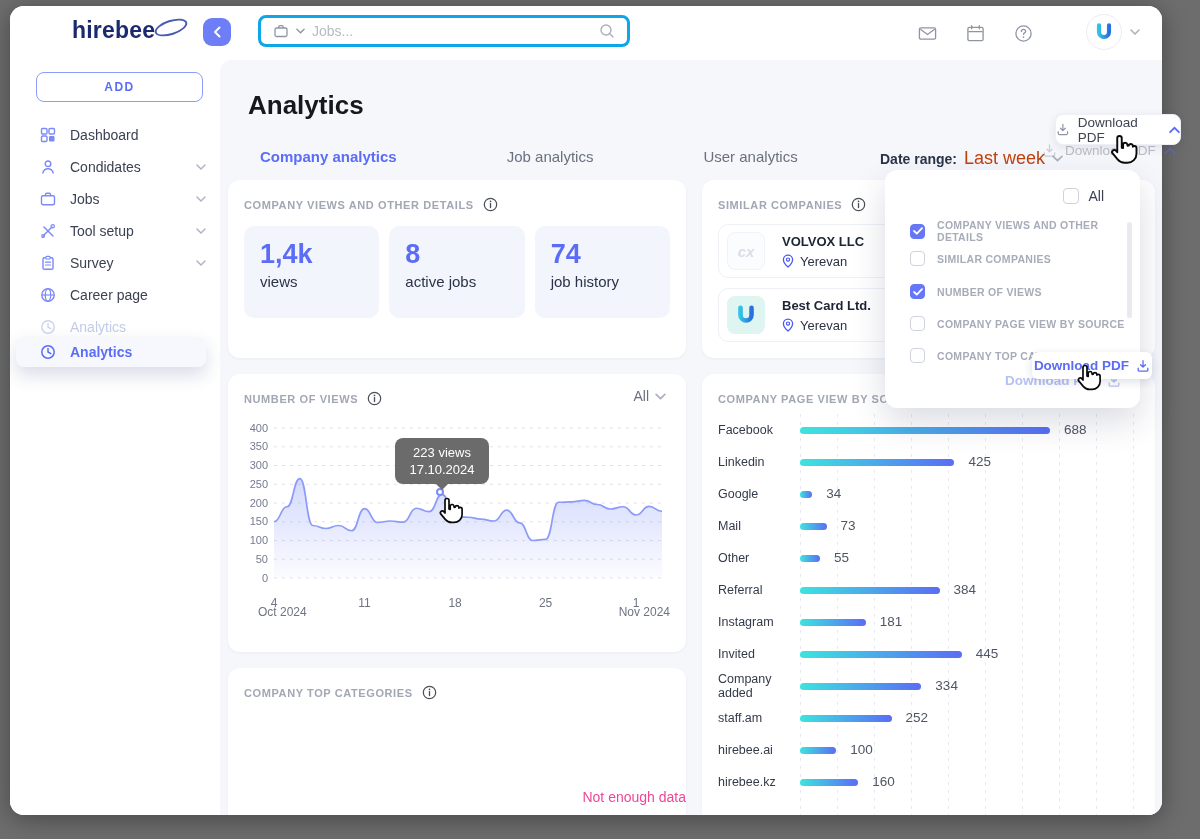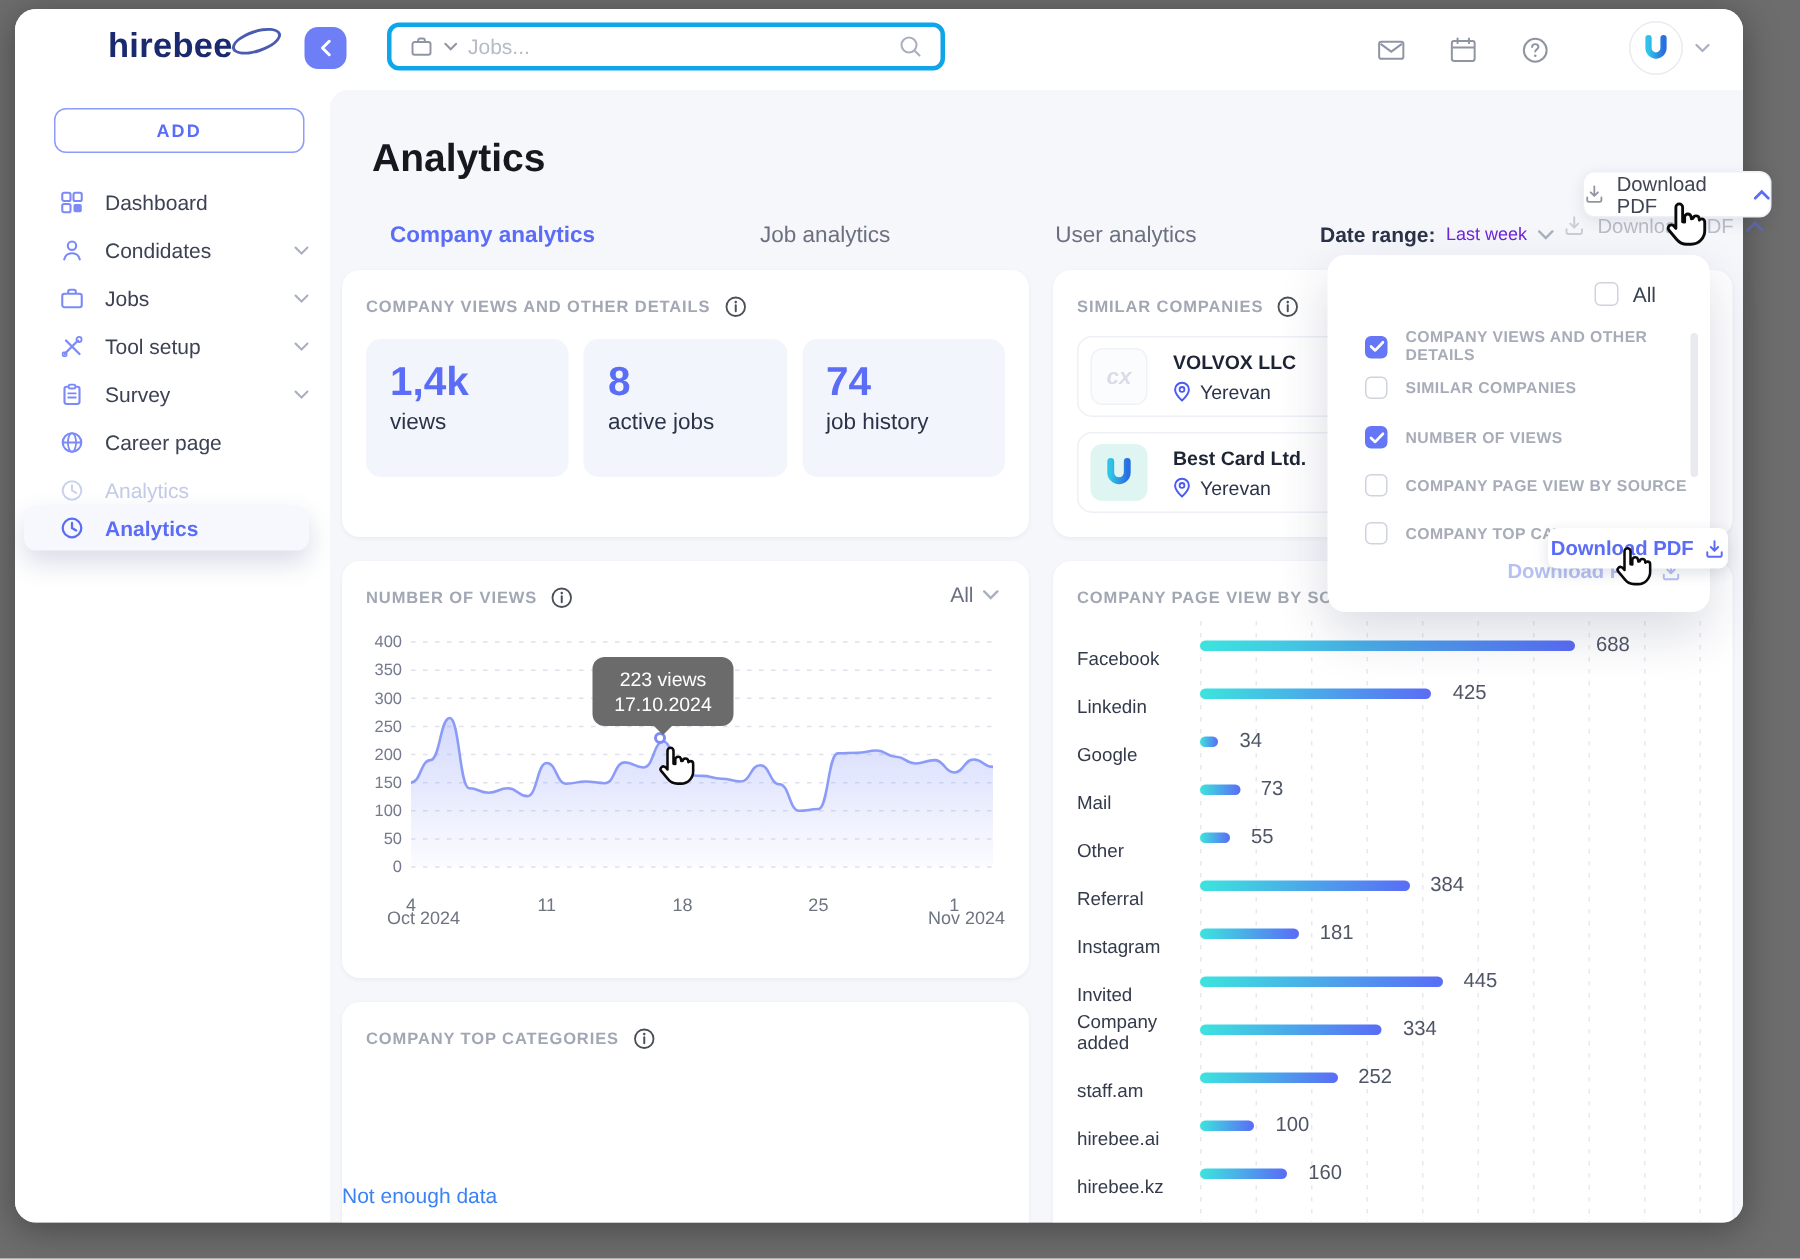--- a/index.html
+++ b/index.html
@@ -47,21 +47,21 @@
 
   
   .main { position:absolute; left:210px; top:54px; right:0; bottom:0; background:#f6f7fb;
     border-top-left-radius:12px; overflow:hidden; }
   .page-title { position:absolute; left:28px; top:30px; font-size:26px; font-weight:700; color:#15181f; }
   .tabs { position:absolute; left:40px; top:88px; display:flex; gap:110px; }
   .tab { font-size:15px; color:#6a7080; cursor:pointer; }
   .tab.active { color:#5b6cf6; font-weight:700; }
   .date-range { position:absolute; left:660px; top:88px; display:flex; align-items:center; gap:7px; }
   .date-range .dr-label { font-size:14px; font-weight:700; color:#2b3348; }
-  .date-range .dr-value { font-size:12px; color:#6d28d9; cursor:pointer; }
+  .date-range .dr-value { font-size:18px; color:#c2410c; cursor:pointer; }
   .date-range .dr-chevron { color:#aab0bf; cursor:pointer; }
 
   .card { position:absolute; background:#fff; border-radius:12px; box-shadow:0 1px 3px rgba(25,39,80,.05); }
   #card-company { left:8px; top:120px; width:458px; height:178px; }
   #card-similar { left:482px; top:120px; width:453px; height:178px; }
   #card-linechart { left:8px; top:314px; width:458px; height:278px; }
   #card-sources { left:482px; top:314px; width:453px; height:580px; }
   #card-categories { left:8px; top:608px; width:458px; height:240px; }
 
   .card-title-row { display:flex; align-items:center; gap:9px; padding:17px 16px 0; }
@@ -99,29 +99,29 @@
     color:#fff; font-size:13px; text-align:center; padding-top:6px; line-height:17px; z-index:3; }
   .chart-tooltip:after { content:""; position:absolute; left:50%; bottom:-6px; margin-left:-6px;
     border-left:6px solid transparent; border-right:6px solid transparent; border-top:6px solid #6b6b6b; }
   .chart-dot { position:absolute; width:8px; height:8px; border-radius:50%; background:#fff;
     border:2px solid #7c8cf5; z-index:2; }
   .cursor { position:absolute; z-index:70; pointer-events:none; }
 
   
   .bar-rows { position:relative; margin-top:8px; }
   .bar-grid { position:absolute; left:98px; top:0; z-index:0; }
-  .bar-row { height:32px; display:flex; align-items:flex-end; padding:0 16px; position:relative; z-index:1; }
+  .bar-row { height:32px; display:flex; align-items:center; padding:0 16px; position:relative; z-index:1; }
   .bar-label { width:82px; font-size:12.5px; color:#333a4a; flex:none; }
   .bar-track { flex:1; position:relative; height:32px; }
   .bar { position:absolute; top:12.5px; height:7px; border-radius:4px;
     background:linear-gradient(90deg,#3ce4de,#5a6cf6); }
   .bar-value { position:absolute; top:8px; font-size:13.5px; color:#4e5565; }
 
   
-  .empty-text { position:absolute; top:121px; width:100%; text-align:left; font-size:14px; color:#3b82f6; }
+  .empty-text { position:absolute; top:121px; width:100%; text-align:right; font-size:14px; color:#ec4899; }
 
   
   .dl-button-ghost { position:absolute; left:1042px; top:143px; display:flex; align-items:center; gap:8px;
     opacity:.42; z-index:40; }
   .dl-button-ghost .txt { font-size:13.5px; color:#6a7080; }
   .dl-button { position:absolute; left:1055px; top:114px; width:126px; height:31px; background:#fff;
     border:1px solid #eef0f5; border-radius:8px; box-shadow:0 3px 10px rgba(30,40,80,.10);
     display:flex; align-items:center; justify-content:center; gap:8px; z-index:60; cursor:pointer; }
   .dl-button .txt { font-size:13.5px; color:#3f4553; }
   .dd-panel { position:absolute; left:885px; top:170px; width:255px; height:238px; background:#fff;

